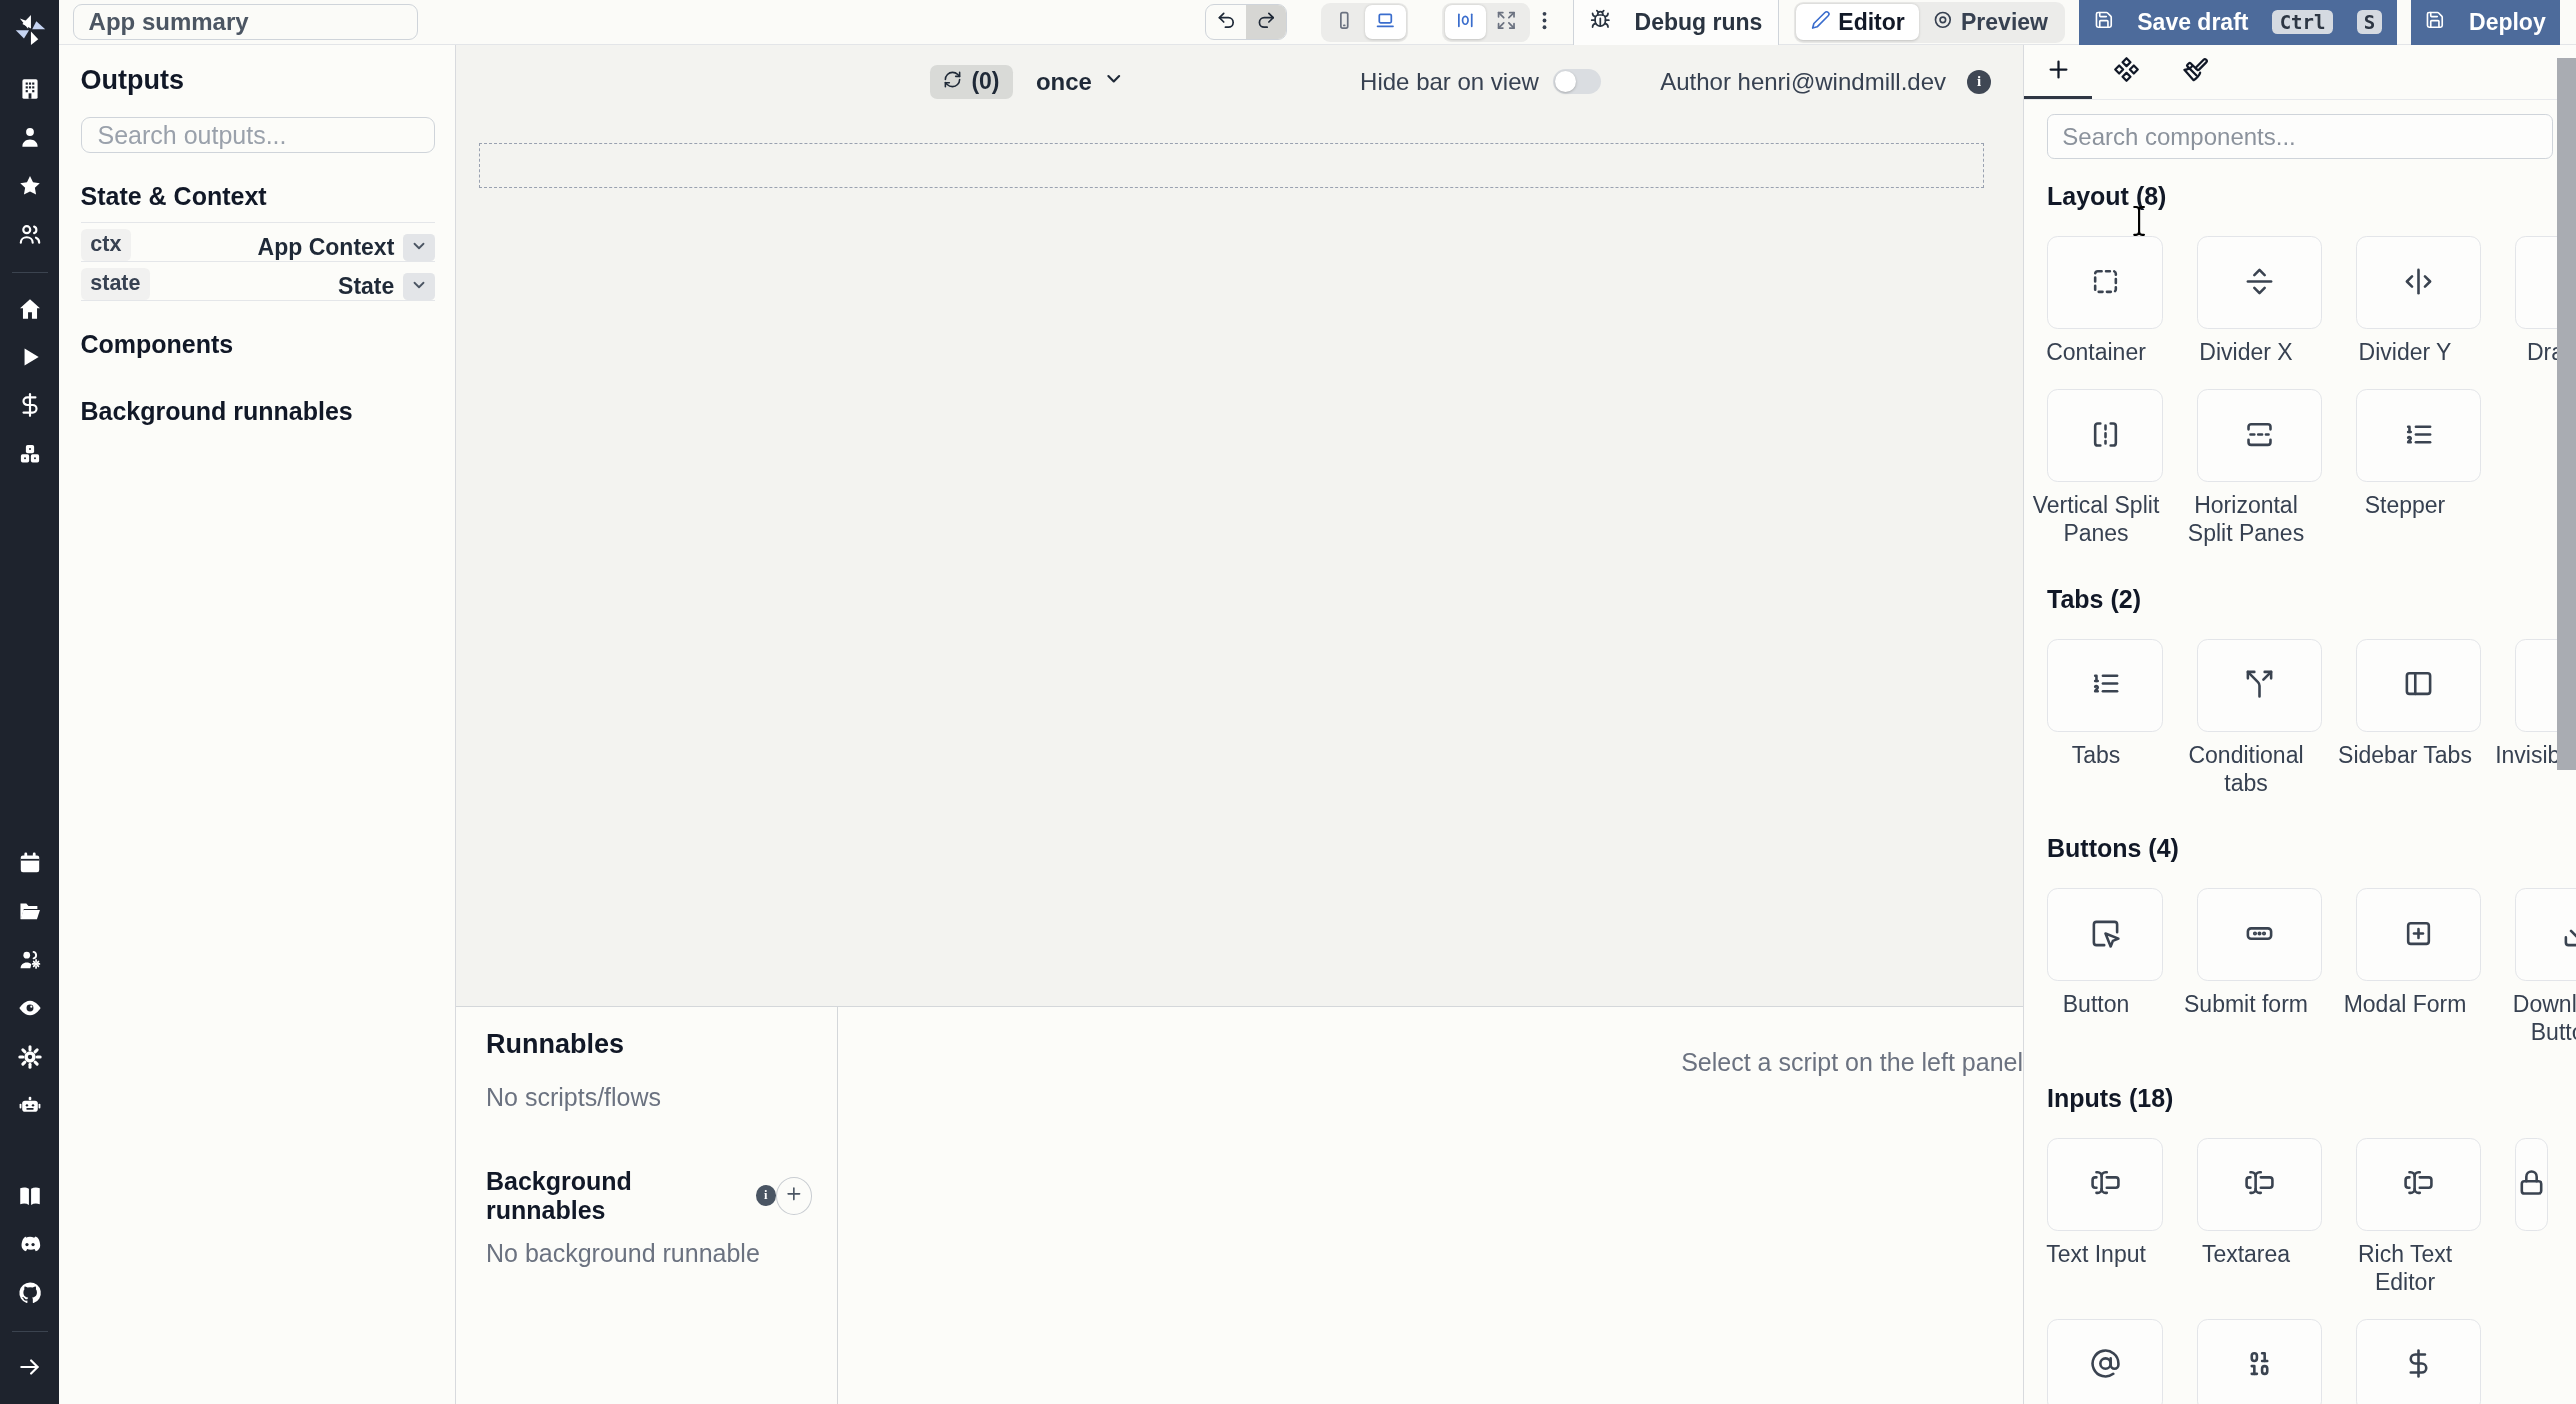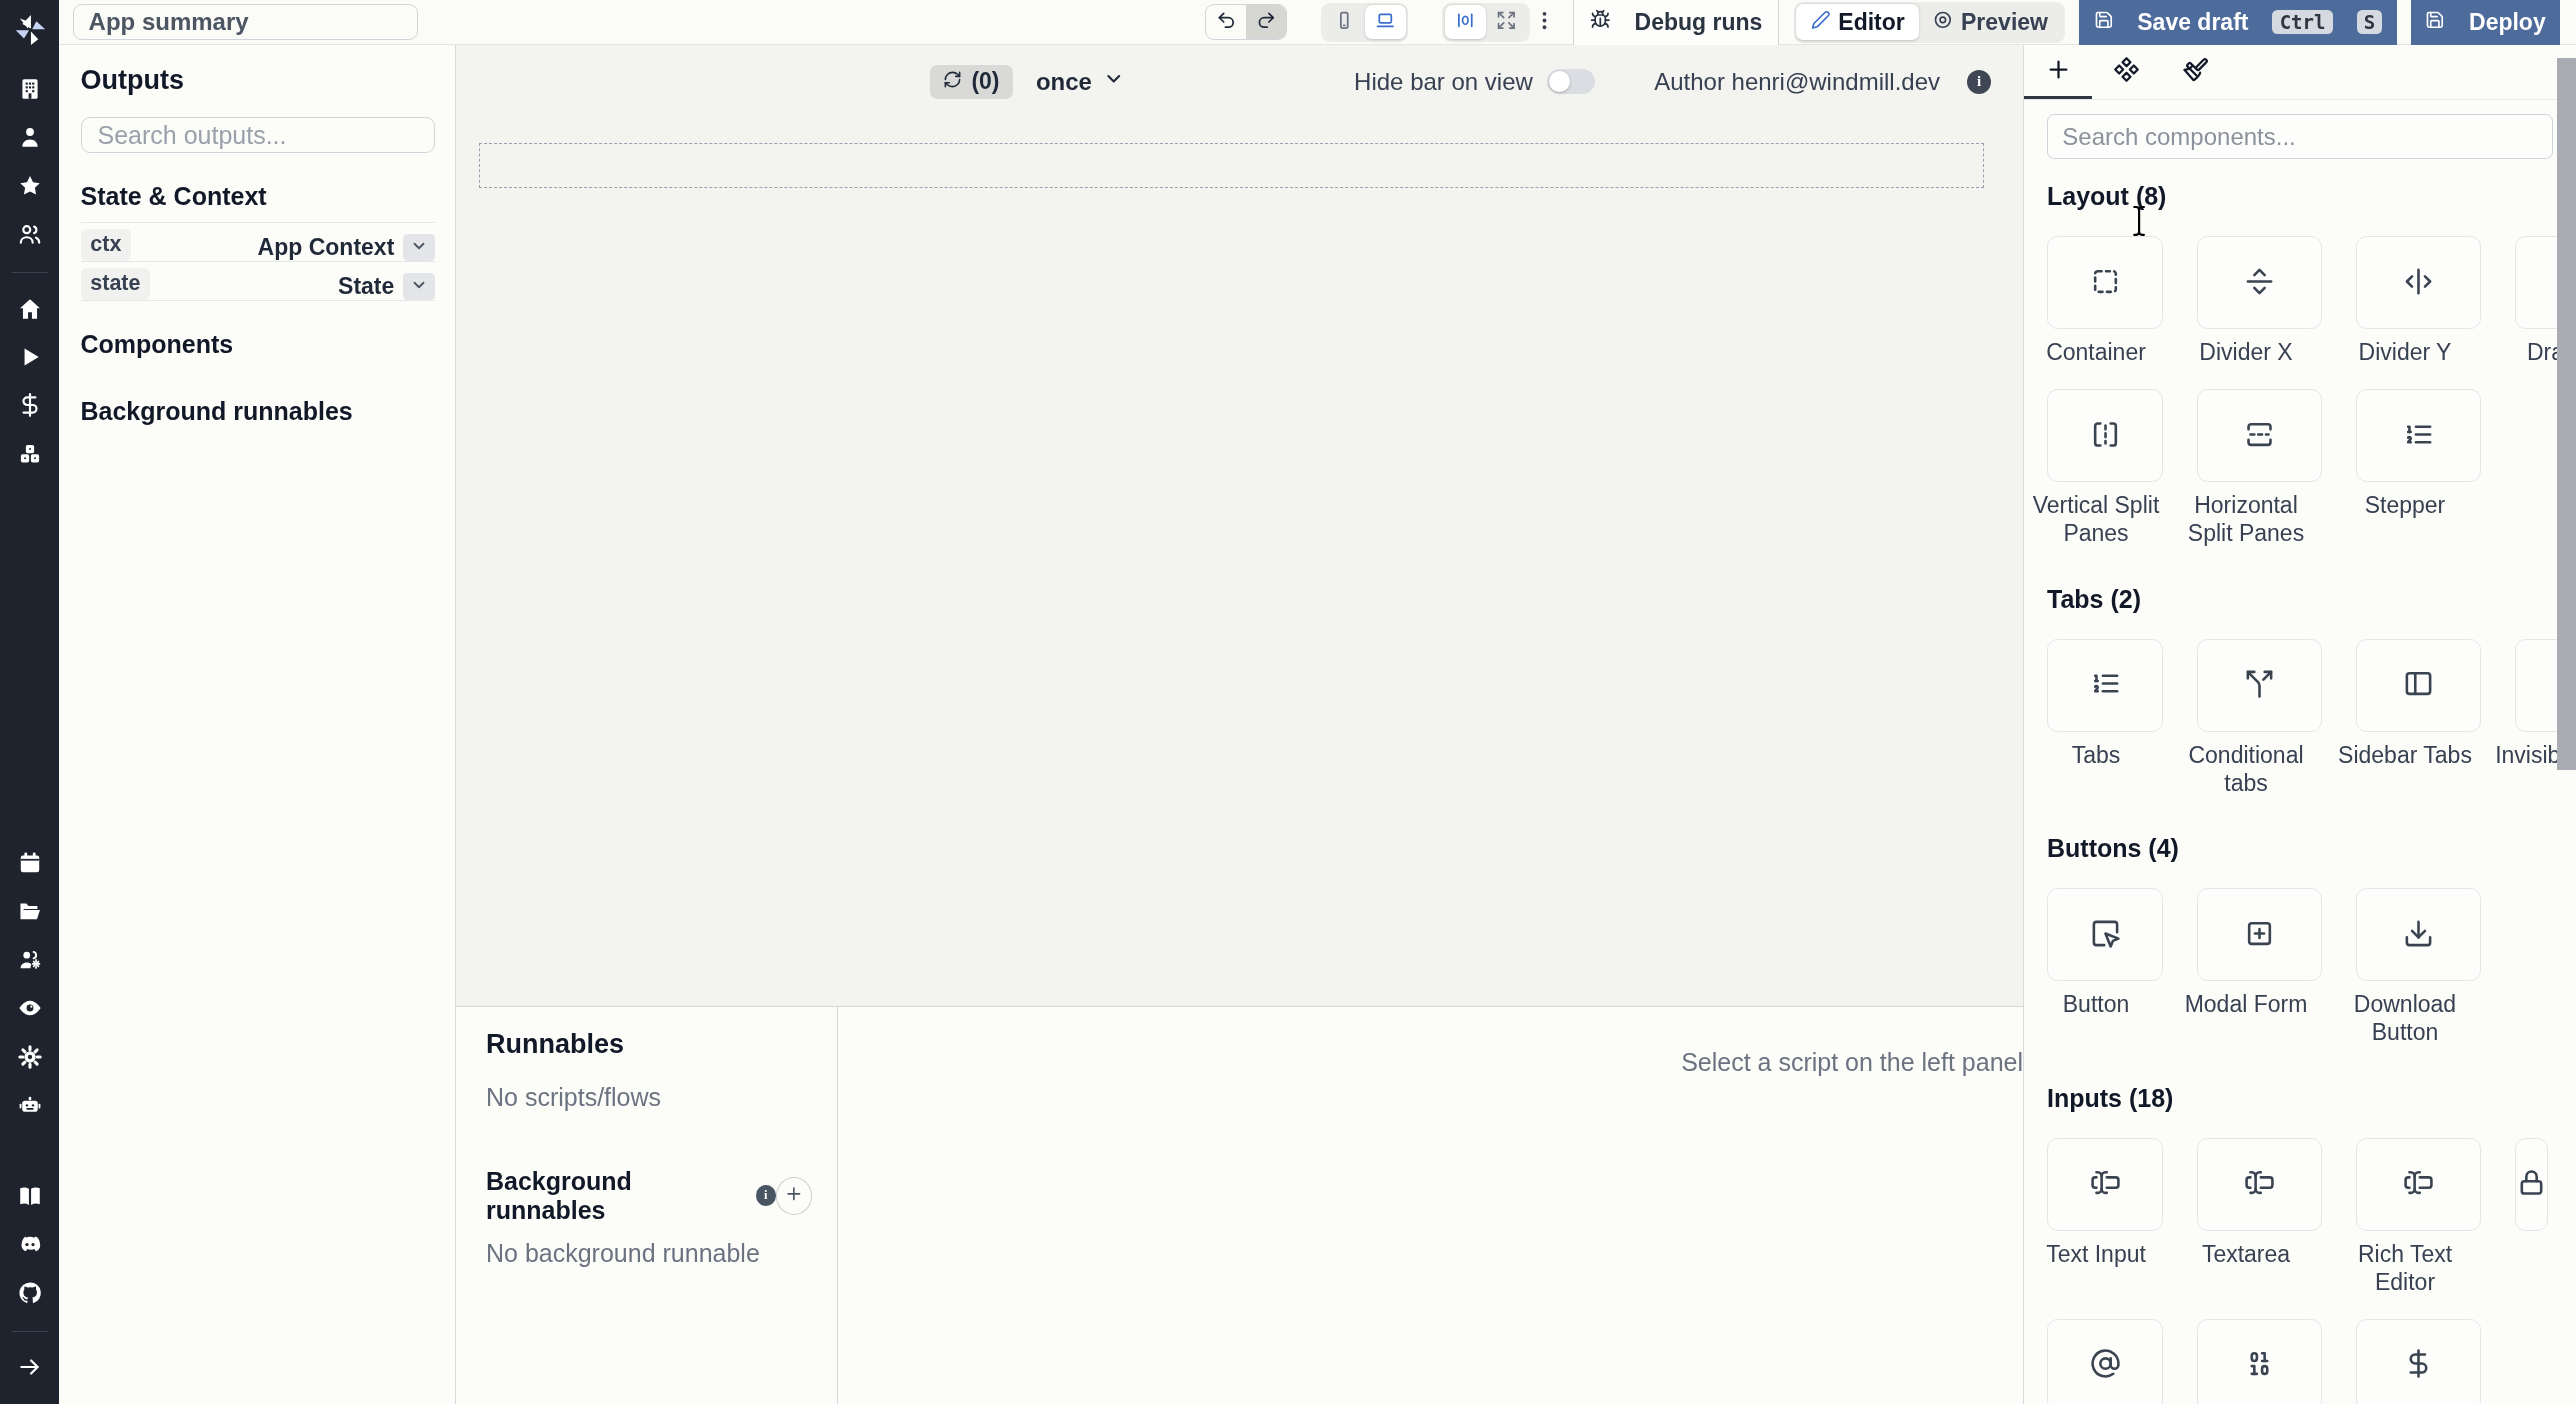--- a/index.html
+++ b/index.html
@@ -67,21 +67,21 @@
   .canvas-toolbar { height:64px; display:flex; align-items:center; padding:9px 32px 0 0; flex-shrink:0; }
   .refresh-group { display:flex; align-items:center; gap:23px; margin-left:474px; }
   .refresh-pill { height:34px; background:#d9dad7; border-radius:7.2px; display:flex; align-items:center; gap:9px; padding:0 13.4px; font-size:23px; font-weight:600; color:#1f2937; cursor:pointer; }
   .refresh-pill svg { width:19px; height:19px; }
   .once-dd { display:flex; align-items:center; gap:10.7px; font-size:24px; font-weight:700; color:#1f2937; cursor:pointer; }
   .once-dd svg { width:21.5px; height:21.5px; }
   .toolbar-right { margin-left:auto; display:flex; align-items:center; gap:59px; }
   .hidebar { display:flex; align-items:center; gap:14.3px; font-size:24px; color:#374151; }
   .toggle { width:48px; height:25px; background:#dadde1; border-radius:12.5px; position:relative; cursor:pointer; flex-shrink:0; }
   .toggle .knob { position:absolute; left:1.8px; top:1.8px; width:21.5px; height:21.5px; background:#ffffff; border-radius:50%; box-shadow:0 0.9px 2.7px rgba(0,0,0,.25); }
-  .author { display:flex; align-items:center; gap:27px; font-size:24px; color:#374151; }
+  .author { display:flex; align-items:center; gap:21px; font-size:24px; color:#374151; }
   .info-dot { width:24px; height:24px; border-radius:50%; background:#3f4754; color:#ffffff; font-size:15px; font-weight:700; display:inline-flex; align-items:center; justify-content:center; font-family:"Liberation Serif",serif; }
   .canvas-body { flex:1; padding:34px 39px 0 23px; min-height:0; }
   .dropzone { height:45px; border:1.8px dashed #99a1b0; }
 
   
   .bottom-panel { height:398px; background:#fcfcf9; border-top:0.9px solid #d4d7da; display:flex; flex-shrink:0; }
   .runnables-pane { width:382px; border-right:0.9px solid #d4d7da; padding:21.5px 25px 0 30px; flex-shrink:0; }
   .muted { color:#6b7280; font-size:25px; }
   .bg-run-row { margin-top:55px; display:flex; align-items:center; justify-content:space-between; }
   .bg-run-left { display:flex; align-items:center; gap:10.7px; }
@@ -663,20 +663,31 @@
                     <span><svg viewBox="0 0 24 24" fill="none" stroke="currentColor" stroke-width="2" stroke-linecap="round" stroke-linejoin="round">
                         <path d="M21 11V5a2 2 0 0 0-2-2H5a2 2 0 0 0-2 2v14a2 2 0 0 0 2 2h6"></path>
                         <path d="m12 12 4 10 1.7-4.3L22 16Z"></path>
                       </svg></span>
                   </div>
                   <div class="comp-label">Button</div>
                 </div>
                 <div class="comp-cell">
                   <div class="comp-card">
                     <span><svg viewBox="0 0 24 24" fill="none" stroke="currentColor" stroke-width="2" stroke-linecap="round" stroke-linejoin="round">
+                        <rect x="3" y="8" width="18" height="8" rx="2.5"></rect>
+                        <circle cx="8.5" cy="12" r=".6" fill="currentColor"></circle>
+                        <circle cx="12" cy="12" r=".6" fill="currentColor"></circle>
+                        <circle cx="15.5" cy="12" r=".6" fill="currentColor"></circle>
+                      </svg></span>
+                  </div>
+                  <div class="comp-label">Submit form</div>
+                </div>
+                <div class="comp-cell">
+                  <div class="comp-card">
+                    <span><svg viewBox="0 0 24 24" fill="none" stroke="currentColor" stroke-width="2" stroke-linecap="round" stroke-linejoin="round">
                         <rect x="4" y="4" width="16" height="16" rx="2"></rect>
                         <path d="M12 8.5v7"></path>
                         <path d="M8.5 12h7"></path>
                       </svg></span>
                   </div>
                   <div class="comp-label">Modal Form</div>
                 </div>
                 <div class="comp-cell">
                   <div class="comp-card">
                     <span><svg viewBox="0 0 24 24" fill="none" stroke="currentColor" stroke-width="2" stroke-linecap="round" stroke-linejoin="round">

